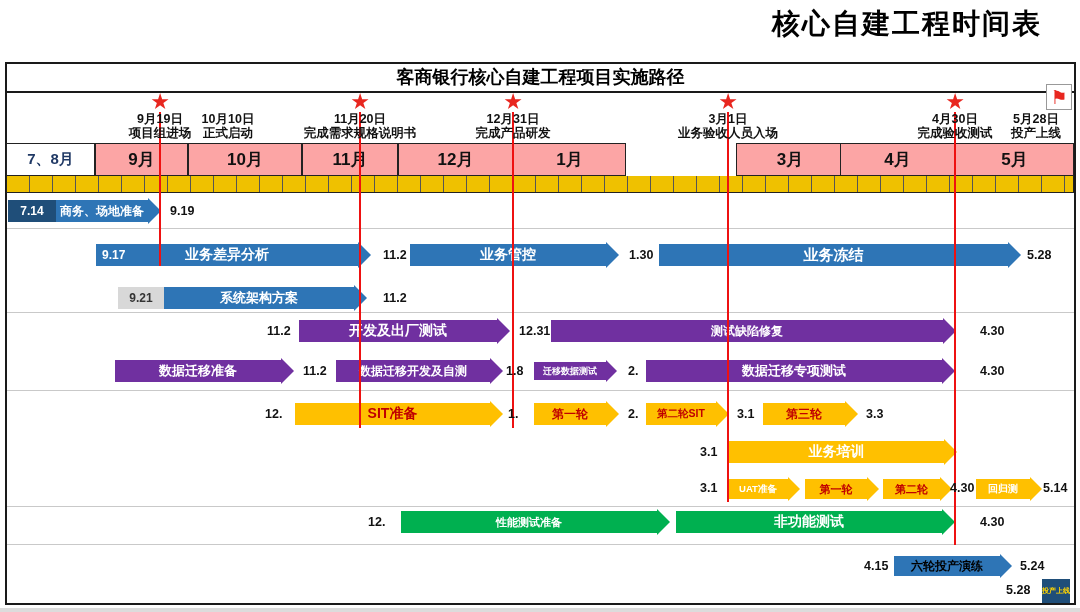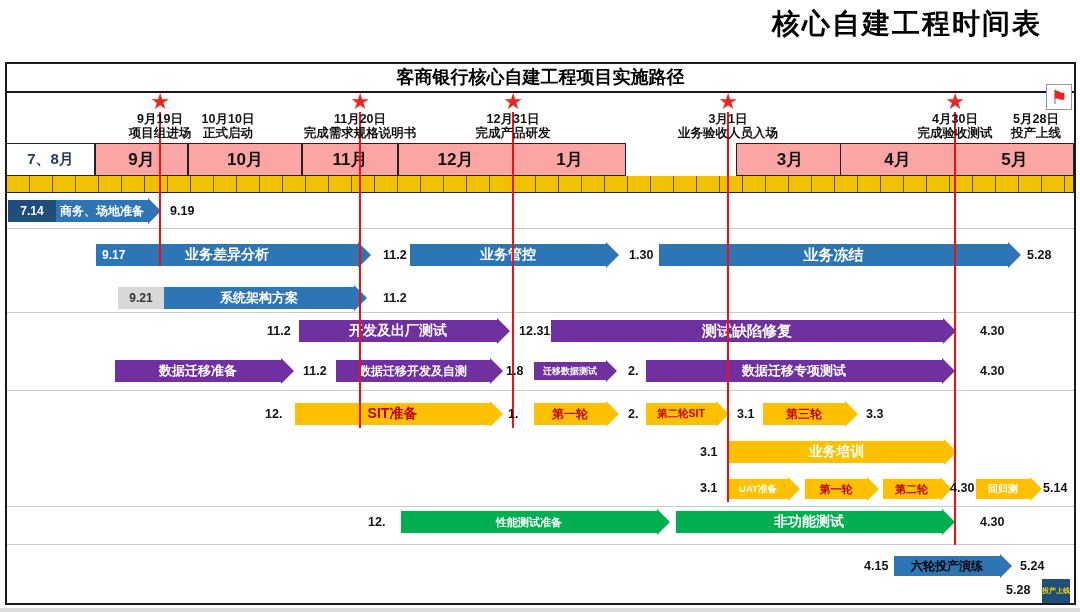--- a/index.html
+++ b/index.html
@@ -155,21 +155,21 @@
     <span class="bt" style="font-size:13px">系统架构方案</span>
   </div>
   <div class="dlabel" style="left:383px;top:291px">11.2</div>
 
   <div class="dlabel" style="left:267px;top:324px">11.2</div>
   <div class="bar c-purple" style="left:299px;top:320px;width:198px">
     <span class="bt" style="font-size:14px">开发及出厂测试</span>
   </div>
   <div class="dlabel" style="left:519px;top:324px">12.31</div>
   <div class="bar c-purple" style="left:551px;top:320px;width:392px">
-    <span class="bt" style="font-size:15px">测试缺陷修复</span>
+    <span class="bt" style="font-size:12px">测试缺陷修复</span>
   </div>
   <div class="dlabel" style="left:980px;top:324px">4.30</div>
 
   <div class="bar c-purple" style="left:115px;top:360px;width:166px">
     <span class="bt" style="font-size:13px">数据迁移准备</span>
   </div>
   <div class="dlabel" style="left:303px;top:364px">11.2</div>
   <div class="bar c-purple" style="left:336px;top:360px;width:154px">
     <span class="bt" style="font-size:12px">数据迁移开发及自测</span>
   </div>

